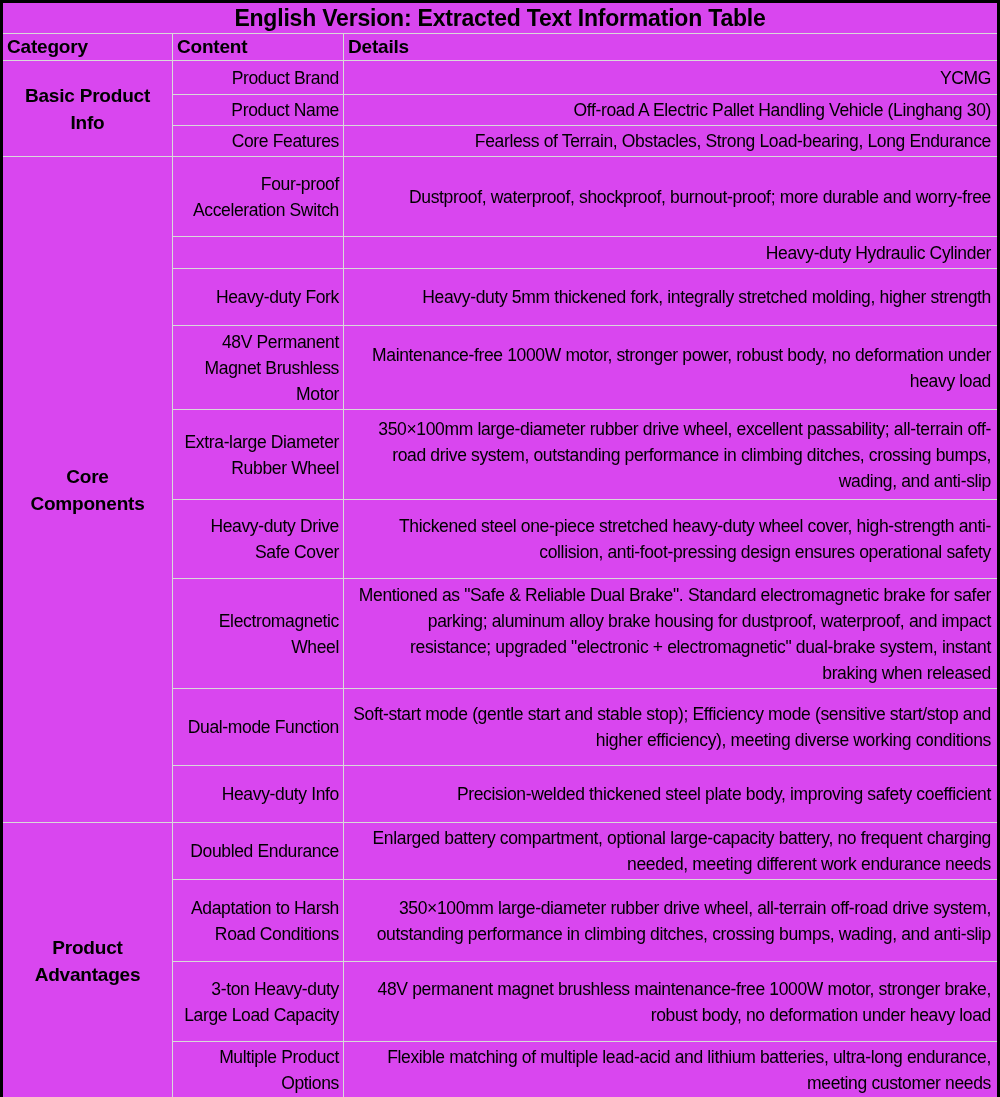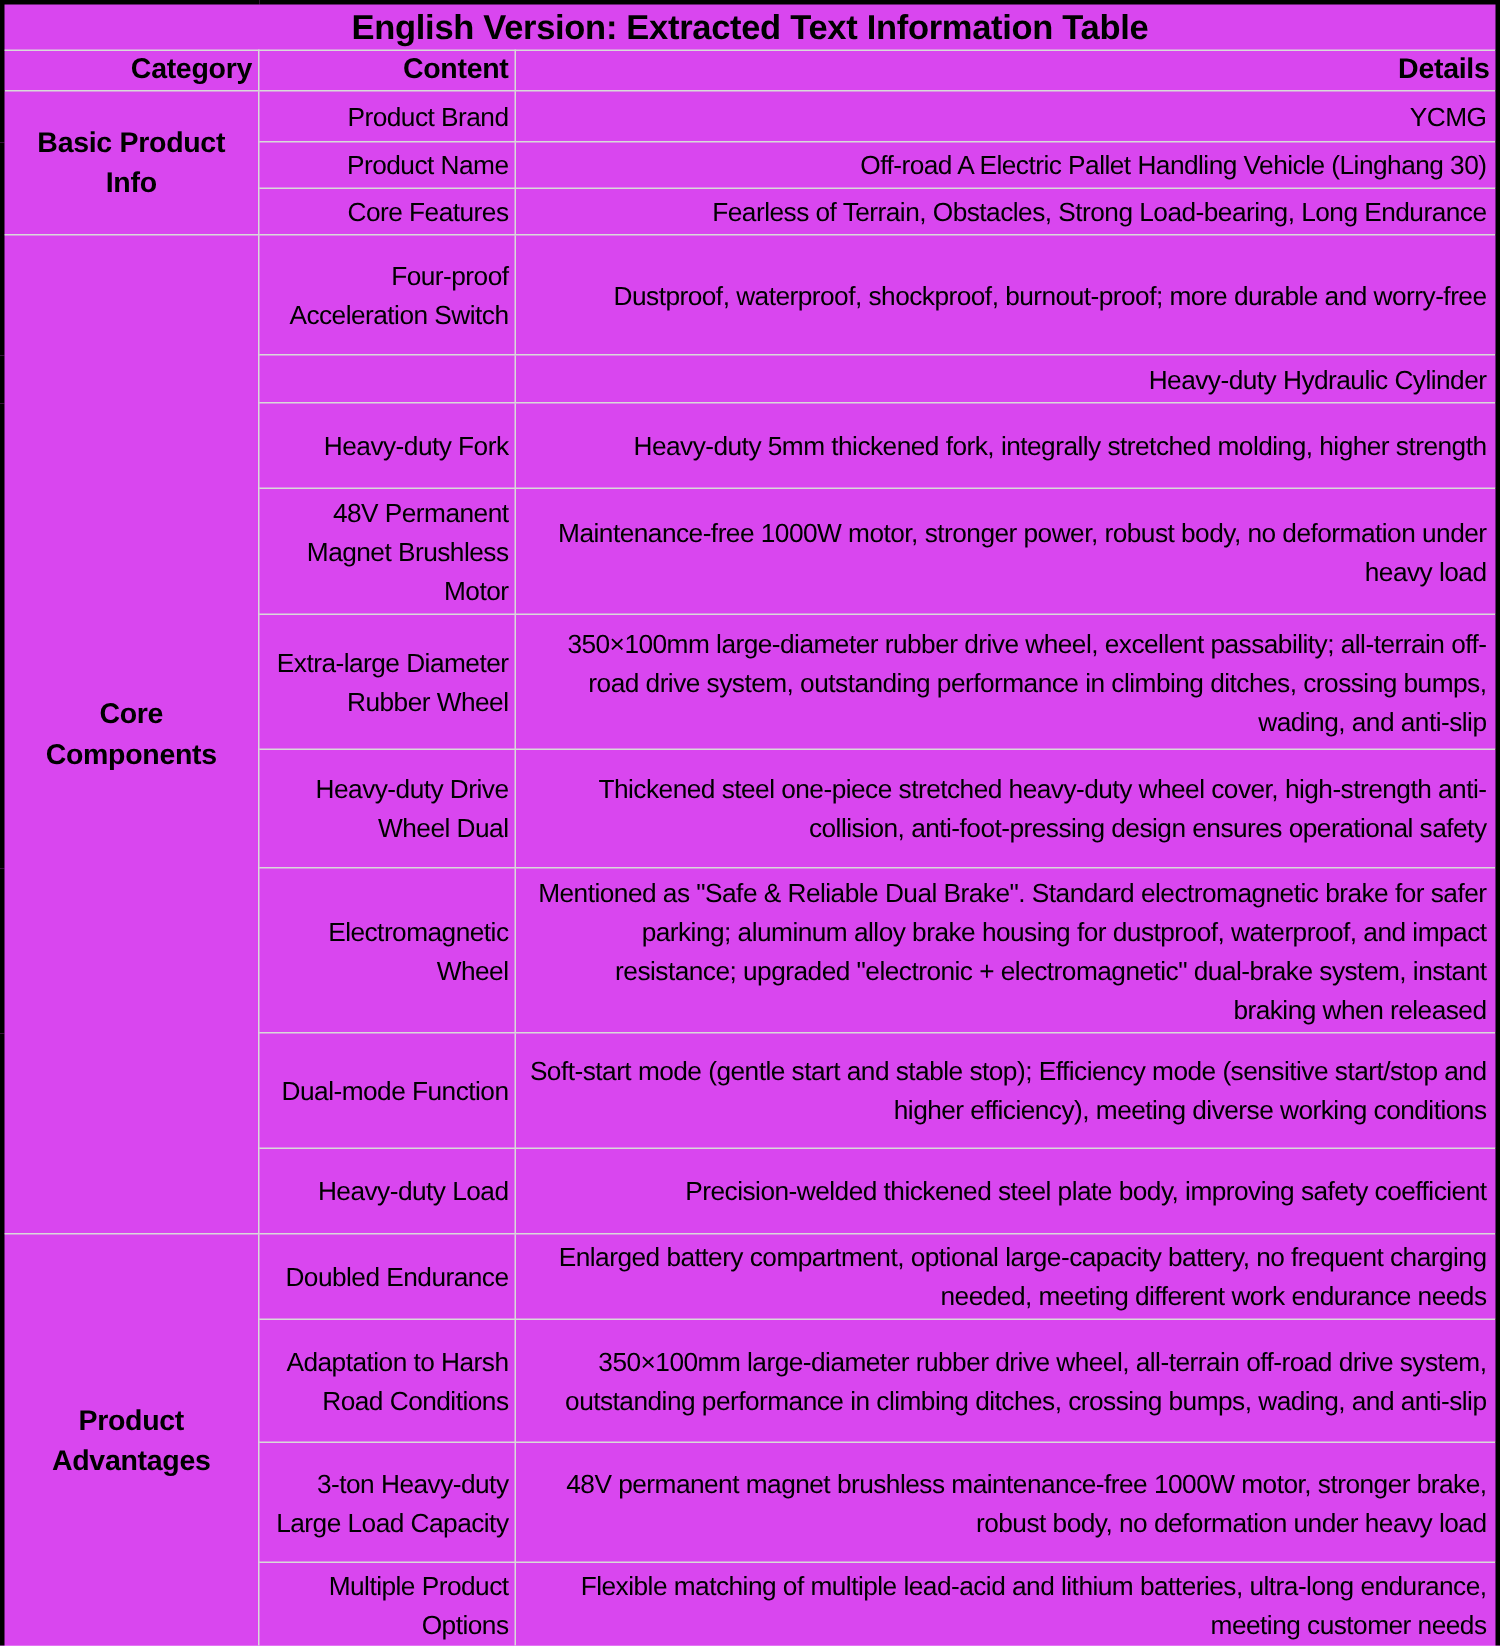--- a/index.html
+++ b/index.html
@@ -29,21 +29,21 @@
     overflow: hidden;
   }
   .title-cell {
     text-align: center;
     font-weight: bold;
     font-size: 23px;
     letter-spacing: -0.2px;
     padding: 1px 4px;
   }
   .header-cell {
-    text-align: right;
+    text-align: left;
     font-weight: bold;
     font-size: 19px;
     letter-spacing: -0.2px;
     padding: 1px 4px;
   }
   .cat-cell {
     text-align: center;
     font-weight: bold;
     font-size: 19px;
     line-height: 27px;
@@ -116,33 +116,33 @@
       </tr>
       <tr style="height:84px">
         <td class="content-cell">48V Permanent Magnet Brushless Motor</td>
         <td class="details-cell">Maintenance-free 1000W motor, stronger power, robust body, no deformation under heavy load</td>
       </tr>
       <tr style="height:90px">
         <td class="content-cell">Extra-large Diameter Rubber Wheel</td>
         <td class="details-cell">350×100mm large-diameter rubber drive wheel, excellent passability; all-terrain off-road drive system, outstanding performance in climbing ditches, crossing bumps, wading, and anti-slip</td>
       </tr>
       <tr style="height:79px">
-        <td class="content-cell">Heavy-duty Drive Wheel Dual</td>
+        <td class="content-cell">Heavy-duty Drive Safe Cover</td>
         <td class="details-cell">Thickened steel one-piece stretched heavy-duty wheel cover, high-strength anti-collision, anti-foot-pressing design ensures operational safety</td>
       </tr>
       <tr style="height:110px">
         <td class="content-cell">Electromagnetic Wheel</td>
         <td class="details-cell">Mentioned as "Safe &amp; Reliable Dual Brake". Standard electromagnetic brake for safer parking; aluminum alloy brake housing for dustproof, waterproof, and impact resistance; upgraded "electronic + electromagnetic" dual-brake system, instant braking when released</td>
       </tr>
       <tr style="height:77px">
         <td class="content-cell">Dual-mode Function</td>
         <td class="details-cell">Soft-start mode (gentle start and stable stop); Efficiency mode (sensitive start/stop and higher efficiency), meeting diverse working conditions</td>
       </tr>
       <tr style="height:57px">
-        <td class="content-cell">Heavy-duty Load</td>
+        <td class="content-cell">Heavy-duty Info</td>
         <td class="details-cell">Precision-welded thickened steel plate body, improving safety coefficient</td>
       </tr>
 
       <tr style="height:55px">
         <td class="cat-cell" rowspan="4">Product Advantages</td>
         <td class="content-cell">Doubled Endurance</td>
         <td class="details-cell">Enlarged battery compartment, optional large-capacity battery, no frequent charging needed, meeting different work endurance needs</td>
       </tr>
       <tr style="height:82px">
         <td class="content-cell">Adaptation to Harsh Road Conditions</td>

